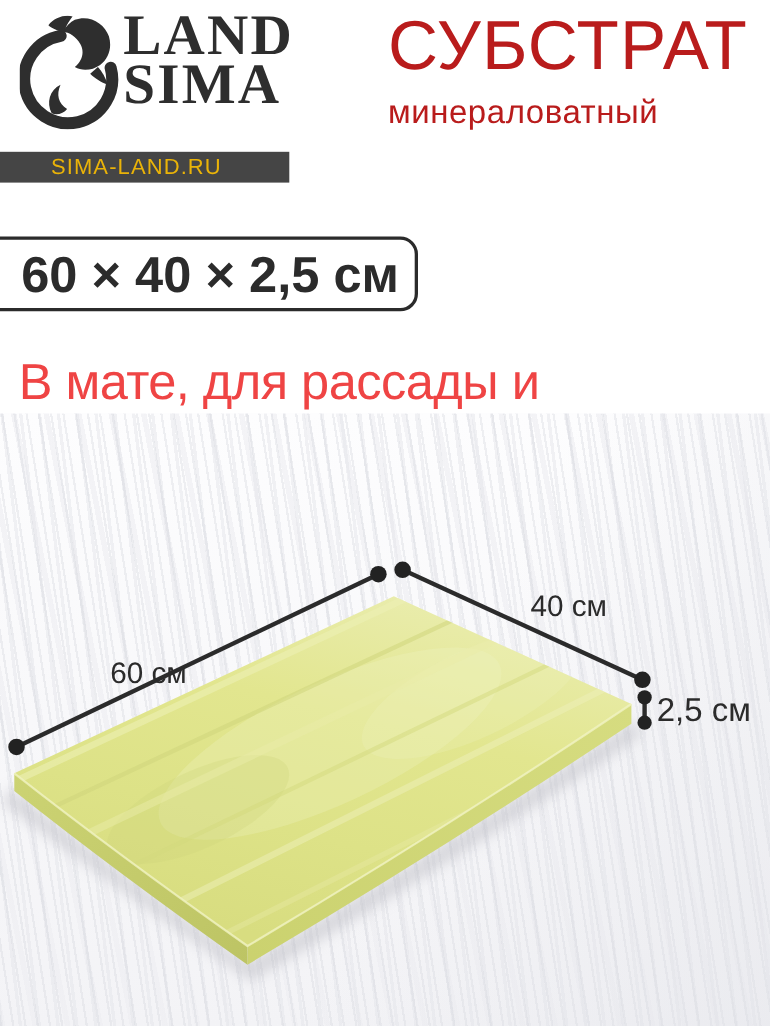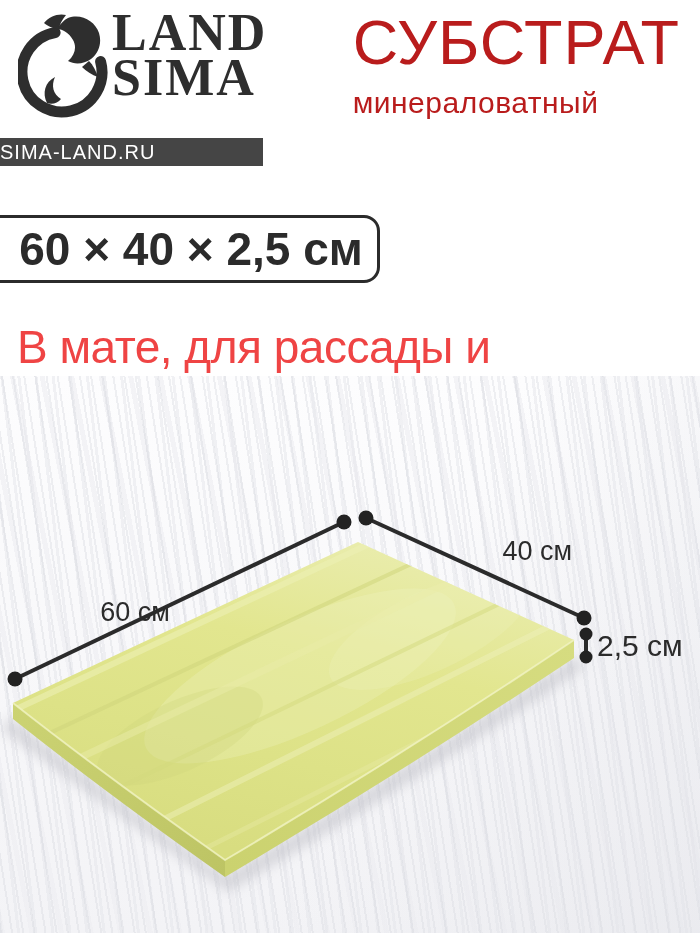--- a/index.html
+++ b/index.html
@@ -6,21 +6,21 @@
   body{width:700px;height:933px;position:relative;overflow:hidden;background:#ffffff;
        font-family:"Liberation Sans", sans-serif;}
   .canvas{position:absolute;inset:0;width:700px;height:933px;overflow:hidden;background:#ffffff;}
 
   
   .logo-icon{position:absolute;left:18px;top:14px;width:92px;height:104px;}
   .brand-text{position:absolute;left:112px;top:10px;color:#2e2e2e;
       font-family:"Liberation Serif", serif;font-weight:700;font-size:52px;
       line-height:45px;letter-spacing:2px;}
   .site-badge{position:absolute;left:0;top:138px;width:263px;height:28px;background:#454545;
-      color:#ffffff;font-size:20px;line-height:28px;text-align:left;
+      color:#eab308;font-size:20px;line-height:28px;text-align:center;
       padding-right:15px;box-sizing:border-box;letter-spacing:1px;}
   .title-block{position:absolute;right:20px;top:8px;text-align:left;color:#b91c1c;}
   .product-title{font-size:63px;line-height:68px;letter-spacing:1px;font-weight:400;}
   .product-subtitle{font-size:30px;line-height:50px;letter-spacing:.5px;margin-top:2px;font-weight:400;}
 
   
   .size-box{position:absolute;left:-24px;top:215px;width:404px;height:68px;box-sizing:border-box;
       border:3px solid #2b2b2b;border-radius:16px;background:#ffffff;
       display:flex;align-items:center;justify-content:center;}
   .size-box span{font-size:46px;font-weight:700;color:#2b2b2b;letter-spacing:0;padding-left:26px;}
@@ -34,21 +34,21 @@
       background-color:#fbfbfc;
       background-image:
         linear-gradient(115deg, rgba(255,255,255,0) 55%, rgba(224,225,231,.45) 100%),
         repeating-linear-gradient(81deg, rgba(214,216,222,.38) 0 2px, rgba(255,255,255,0) 2px 11px),
         repeating-linear-gradient(83deg, rgba(228,229,234,.5) 0 3px, rgba(255,255,255,0) 3px 17px),
         repeating-linear-gradient(79deg, rgba(238,238,242,.65) 0 5px, rgba(255,255,255,0) 5px 29px),
         linear-gradient(180deg,#fdfdfe,#f3f3f6);}
   .photo svg{position:absolute;left:0;top:0;}
   .dim-label{position:absolute;color:#2b2b2b;font-size:27px;line-height:30px;text-align:center;}
   .dim-label-60{left:80px;top:185px;width:110px;margin-top:36px;}
-  .dim-label-40{left:462px;top:160px;width:110px;text-align:right;}
+  .dim-label-40{left:462px;top:160px;width:110px;}
   .dim-label-25{left:597px;top:254px;width:110px;text-align:left;font-size:30px;line-height:32px;}
 </style>
 </head>
 <body>
 
 <div class="canvas">
 
   <svg class="logo-icon" viewBox="0 0 92 104" aria-hidden="true">
     <path d="M 37.1 18.6 A 40 40 0 1 0 82.6 47.6" fill="none" stroke="#2e2e2e" stroke-width="11" stroke-linecap="round"></path>
     <path d="M 26 9 C 31 2 41 -1 48 1 C 44 6 41 11 41 16 C 35 14 29 12 26 9 Z" fill="#2e2e2e"></path>

